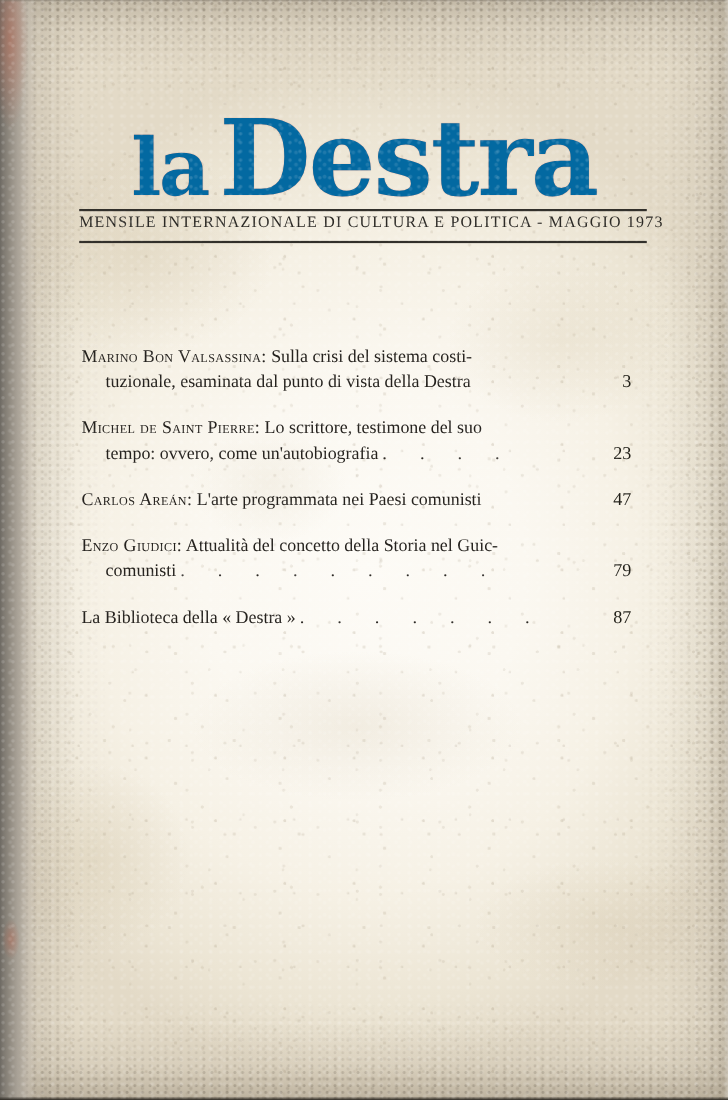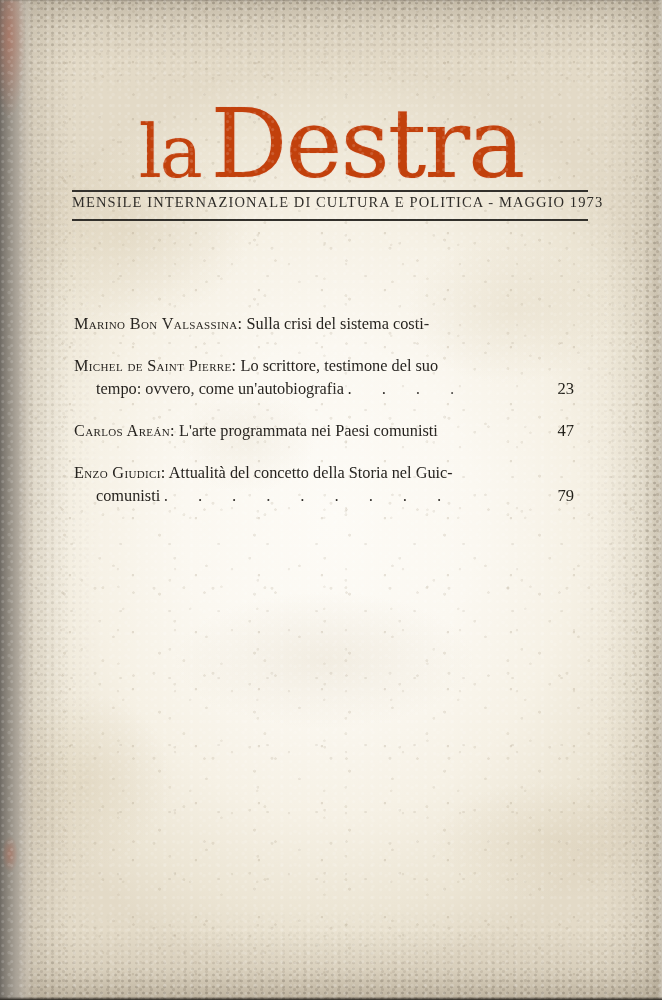--- a/index.html
+++ b/index.html
@@ -99,23 +99,23 @@
   
   .content{position:absolute;inset:0;}
 
   .masthead{
     position:absolute;left:0;right:0;top:96px;
     text-align:center;
     line-height:1;
   }
   .masthead-text{
     display:inline-block;
-    color:#c2410c;
+    color:#0369a1;
     font-family:"DejaVu Serif", serif;
-    font-weight:400;
+    font-weight:700;
     letter-spacing:-1px;
     white-space:nowrap;
     text-shadow:0 0 1px rgba(220,50,34,.45);
   }
   .mh-la{font-size:72px;letter-spacing:-2px;}
   .mh-destra{font-size:96px;letter-spacing:-2px;margin-left:10px;}
 
   .rule{
     position:absolute;left:72px;width:516px;height:2px;
     background:#32302b;
@@ -223,20 +223,25 @@
     <div class="subtitle">MENSILE INTERNAZIONALE DI CULTURA E POLITICA - MAGGIO 1973</div>
     <div class="rule rule-bottom"></div>
 
     <div class="toc">
 
       <div class="toc-entry">
         <span class="toc-line">
           <span class="author">Marino Bon Valsassina:</span>
           <span class="title-it">Sulla crisi del sistema costi-</span>
         </span>
+        <span class="toc-line indent">
+          <span class="title-it">tuzionale, esaminata dal punto di vista della Destra</span>
+          <span class="leaders"></span>
+          <span class="pageno">3</span>
+        </span>
       </div>
 
       <div class="toc-entry">
         <span class="toc-line">
           <span class="author">Michel de Saint Pierre:</span>
           <span class="title-it">Lo scrittore, testimone del suo</span>
         </span>
         <span class="toc-line indent">
           <span class="title-it">tempo: ovvero, come un'autobiografia</span>
           <span class="leaders">.  .   .   .</span>
@@ -258,20 +263,27 @@
           <span class="author">Enzo Giudici:</span>
           <span class="title-it">Attualità del concetto della Storia nel Guic-</span>
         </span>
         <span class="toc-line indent">
           <span class="title-it">comunisti</span>
           <span class="leaders">.   .   .   .   .   .   .   .   .</span>
           <span class="pageno">79</span>
         </span>
       </div>
 
+      <div class="toc-entry">
+        <span class="toc-line">
+          <span class="title-it">La Biblioteca della « Destra »</span>
+          <span class="leaders">.   .   .   .   .   .   .</span>
+          <span class="pageno">87</span>
+        </span>
+      </div>
 
     </div>
 
 
   </div>
 
   <div class="texture-top"></div>
 </div>
 
 </body></html>

